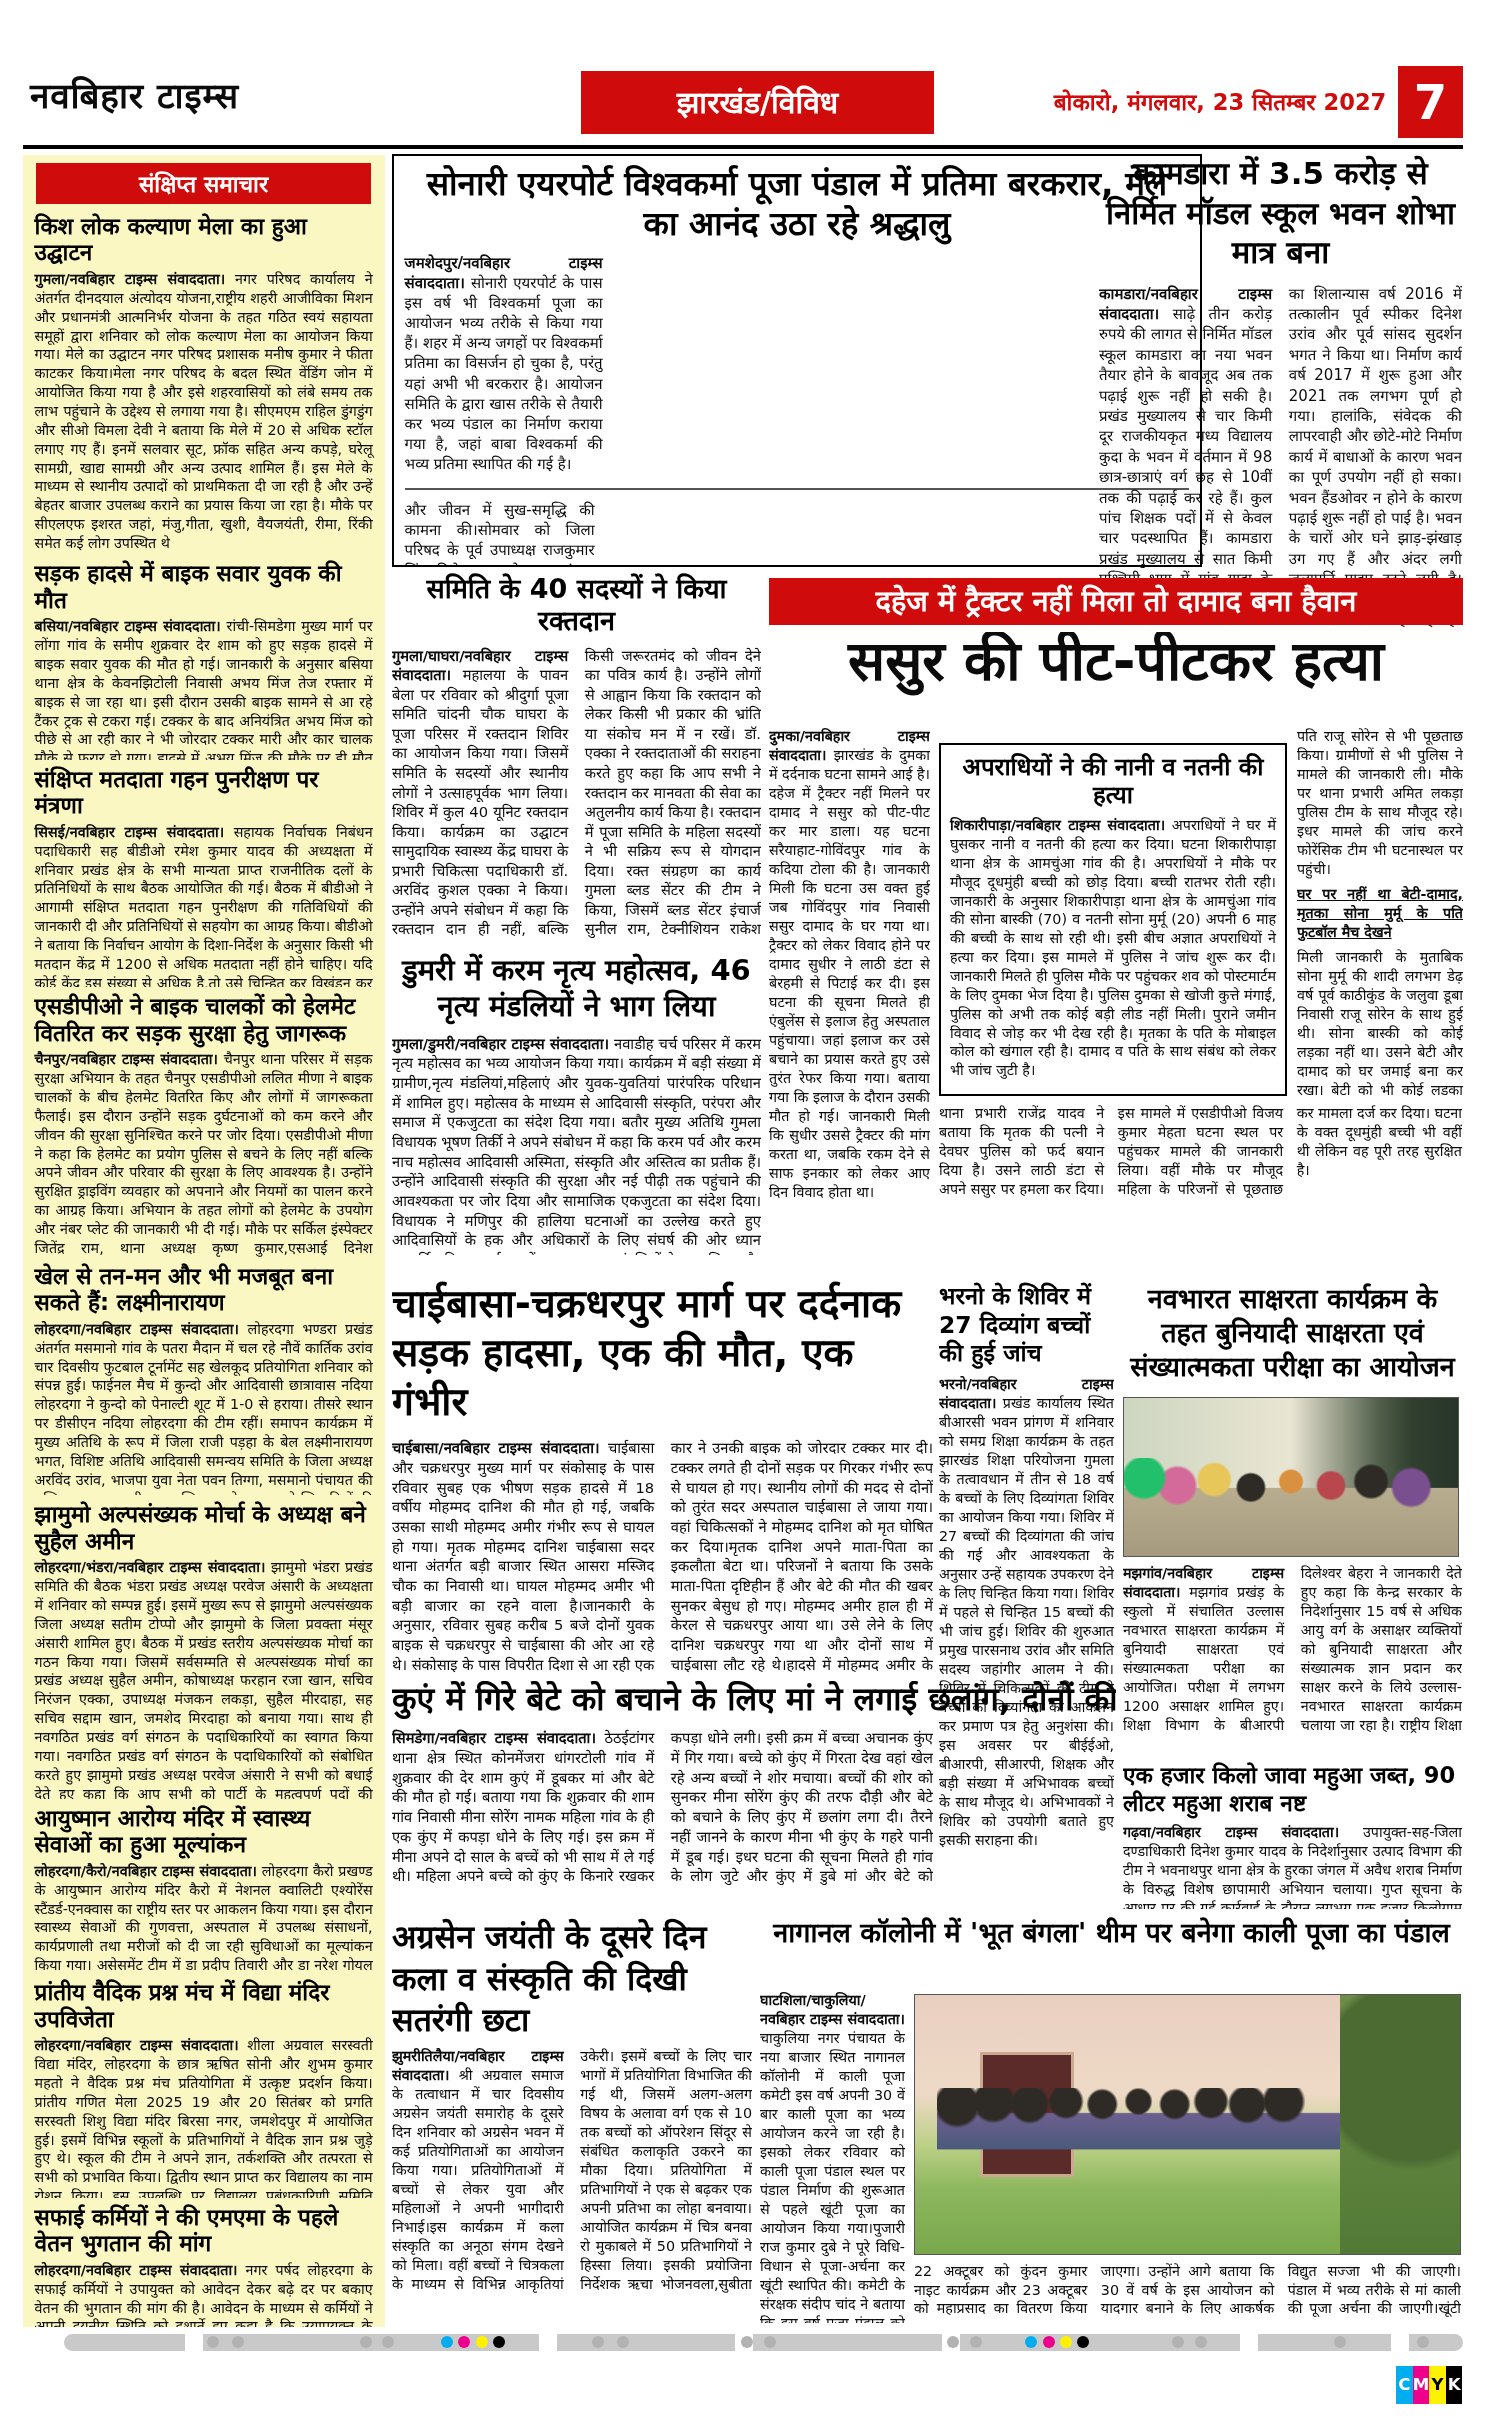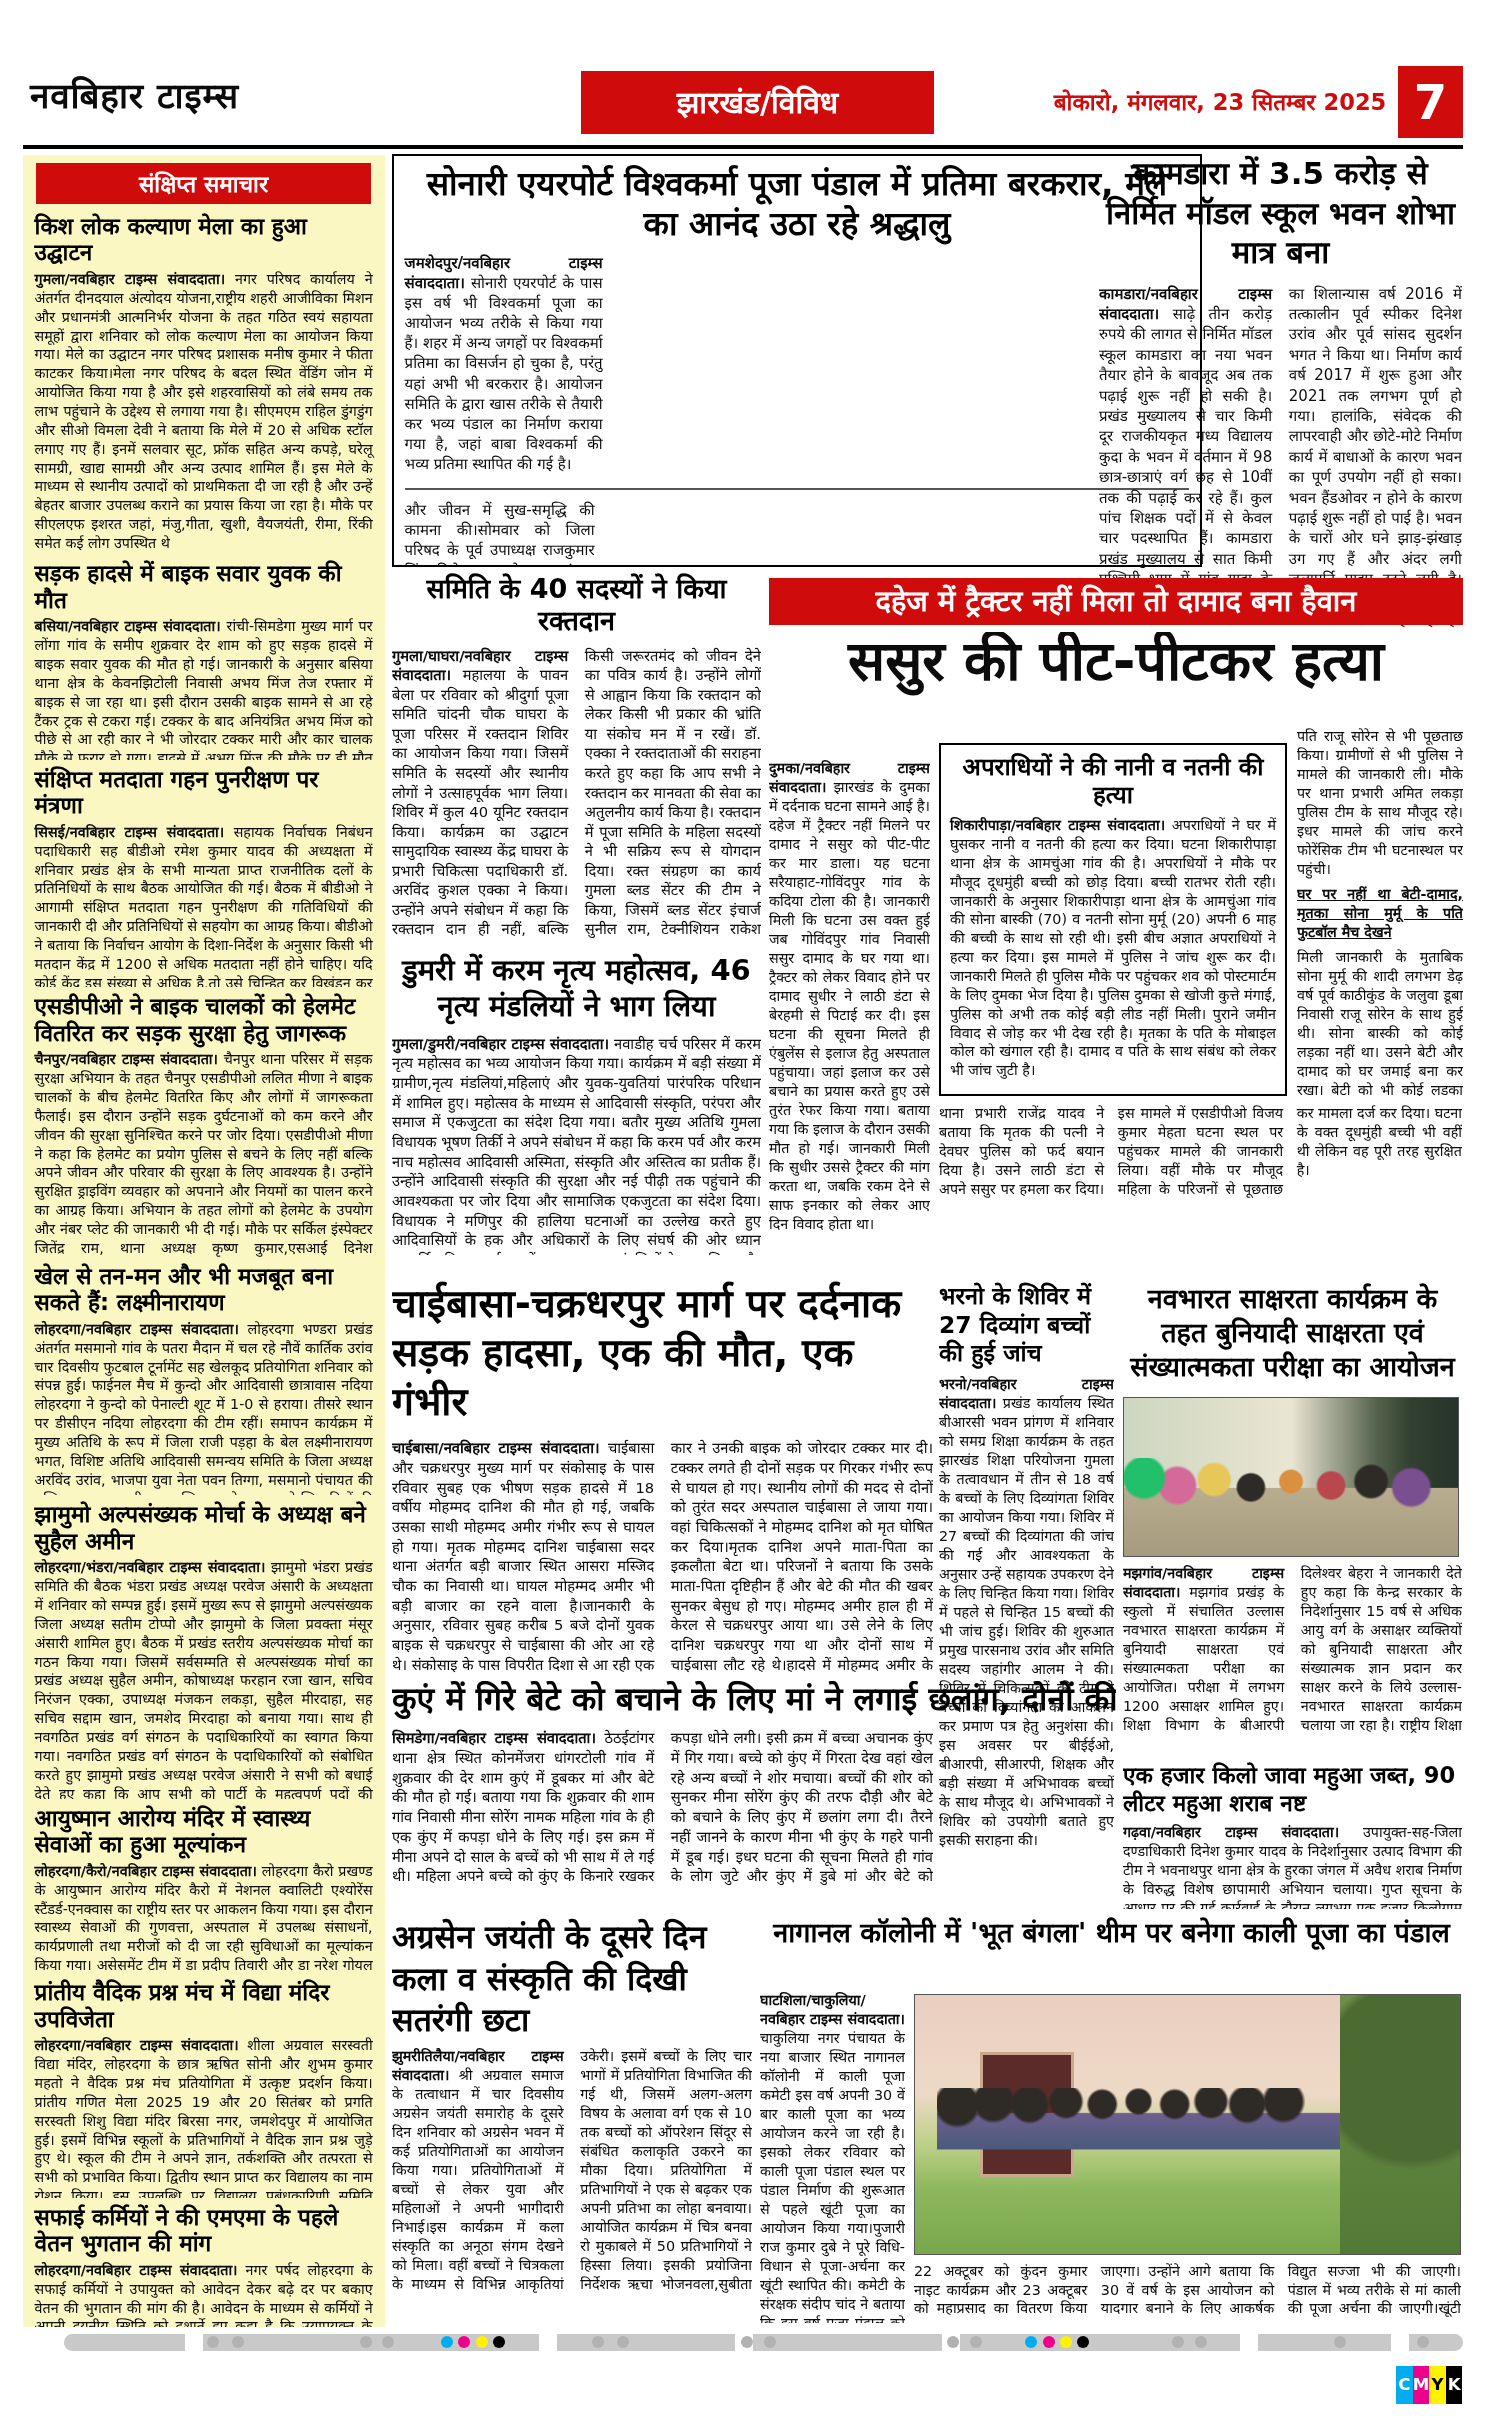--- a/index.html
+++ b/index.html
@@ -73,21 +73,21 @@
   #kamdara .c2{height:354px;font-size:15px;line-height:1.36;}
 
   #raktdaan{left:392px;top:573px;width:369px;height:377px;}
   #raktdaan h1{font-size:27px;text-align:center;margin-bottom:9px;}
   #raktdaan .c2{height:308px;font-size:14.7px;line-height:1.33;}
 
   #kicker{left:769px;top:578px;width:694px;height:47px;background:var(--red);color:#fff;
           font-size:29px;font-weight:bold;text-align:center;line-height:47px;overflow:hidden;}
   #sasur-headline{left:769px;top:632px;width:694px;height:87px;font-size:55px;font-weight:bold;
           text-align:center;line-height:1.08;overflow:hidden;}
-  #dumka-col{left:769px;top:727px;width:161px;height:528px;font-size:14.3px;line-height:1.33;margin-top:32px;}
+  #dumka-col{left:769px;top:727px;width:161px;height:528px;font-size:14.3px;line-height:1.33;}
   #nani-box{left:939px;top:743px;width:348px;height:353px;border:2.3px solid #000;
             padding:7.5px 9px;box-sizing:border-box;}
   #nani-box h2{font-size:24px;text-align:center;line-height:1.2;margin-bottom:6px;}
   #nani-box p{font-size:14.3px;line-height:1.32;}
   #sasur-right{left:1297px;top:727px;width:166px;height:369px;font-size:14.3px;line-height:1.33;}
   #sasur-right .subhead{font-weight:bold;text-decoration:underline;margin:6px 0;display:block;}
   #sasur-cont{left:939px;top:1104px;width:523px;height:164px;font-size:14.3px;line-height:1.33;}
 
   #dumri{left:392px;top:952px;width:369px;height:303px;}
   #dumri h1{font-size:29px;text-align:center;line-height:1.25;margin-bottom:9px;}
@@ -167,21 +167,21 @@
   #cmyk .y{background:#FFF200;color:#000;}
   #cmyk .k{background:#000;color:#fff;}
 </style>
 </head>
 <body>
 
 <div id="page">
 
   <div class="abs" id="mast-title">नवबिहार टाइम्स</div>
   <div class="abs" id="section-box">झारखंड/विविध</div>
-  <div class="abs" id="date-line">बोकारो, मंगलवार, 23 सितम्बर 2025</div>
+  <div class="abs" id="date-line">बोकारो, मंगलवार, 23 सितम्बर 2027</div>
   <div class="abs" id="page-num">7</div>
   <div class="abs" id="head-rule"></div>
 
   <aside class="abs" id="left-rail">
     <div class="rail-title">संक्षिप्त समाचार</div>
     <article class="rail-art">
       <h2 class="hl">किश लोक कल्याण मेला का हुआ उद्घाटन</h2>
       <p class="jus"><b class="dl">गुमला/नवबिहार टाइम्स संवाददाता।</b> <span>नगर परिषद कार्यालय ने अंतर्गत दीनदयाल अंत्योदय योजना,राष्ट्रीय शहरी आजीविका मिशन और प्रधानमंत्री आत्मनिर्भर योजना के तहत गठित स्वयं सहायता समूहों द्वारा शनिवार को लोक कल्याण मेला का आयोजन किया गया। मेले का उद्घाटन नगर परिषद प्रशासक मनीष कुमार ने फीता काटकर किया।मेला नगर परिषद के बदल स्थित वेंडिंग जोन में आयोजित किया गया है और इसे शहरवासियों को लंबे समय तक लाभ पहुंचाने के उद्देश्य से लगाया गया है। सीएमएम राहिल डुंगडुंग और सीओ विमला देवी ने बताया कि मेले में 20 से अधिक स्टॉल लगाए गए हैं। इनमें सलवार सूट, फ्रॉक सहित अन्य कपड़े, घरेलू सामग्री, खाद्य सामग्री और अन्य उत्पाद शामिल हैं। इस मेले के माध्यम से स्थानीय उत्पादों को प्राथमिकता दी जा रही है और उन्हें बेहतर बाजार उपलब्ध कराने का प्रयास किया जा रहा है। मौके पर सीएलएफ इशरत जहां, मंजु,गीता, खुशी, वैयजयंती, रीमा, रिंकी समेत कई लोग उपस्थित थे</span></p>
     </article>
     <article class="rail-art">

